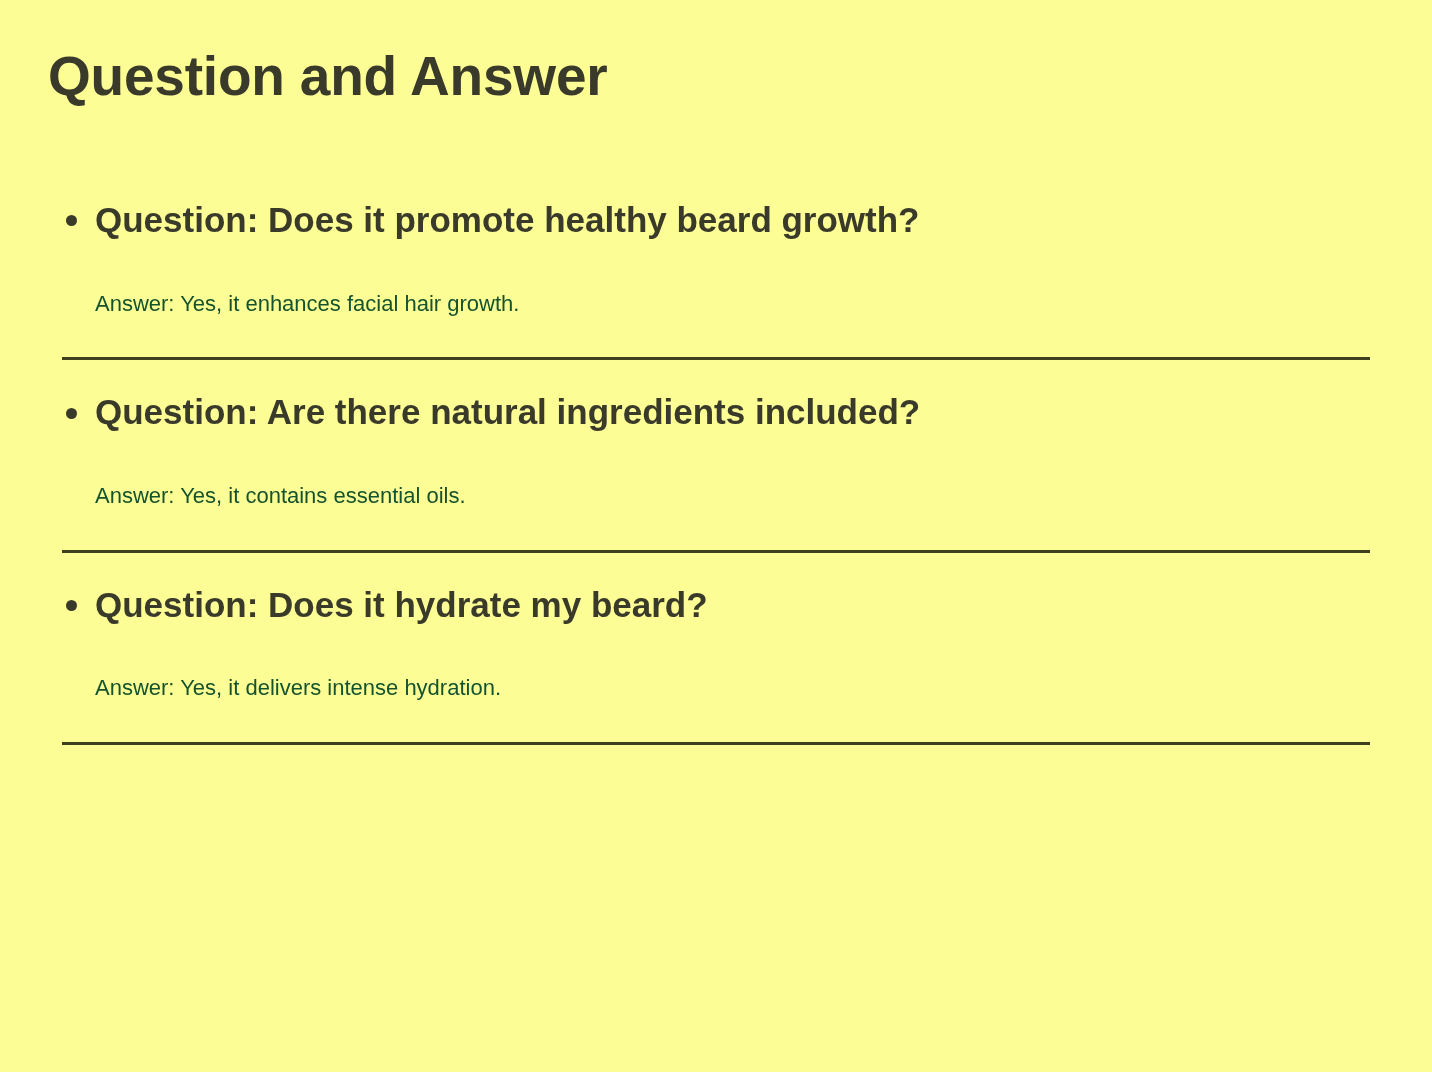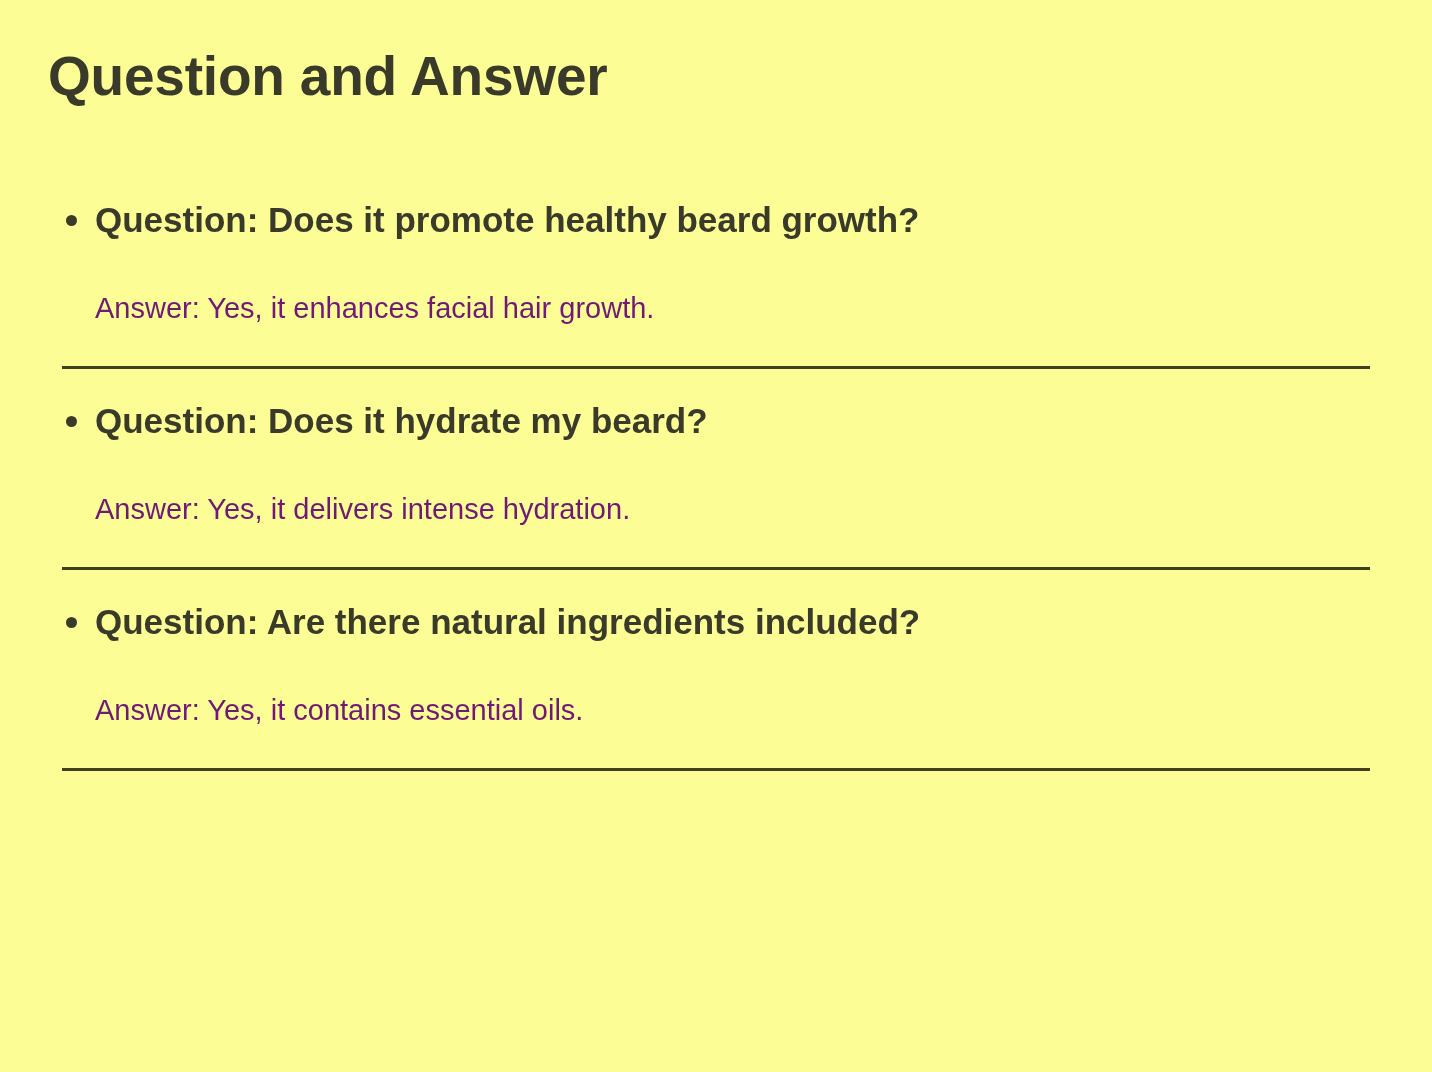--- a/index.html
+++ b/index.html
@@ -68,24 +68,24 @@
     top: 50%;
     width: 11px;
     height: 11px;
     margin-top: -5px;
     border-radius: 50%;
     background: #3a3a2a;
   }
   .qa-answer {
     padding-left: 33px;
     margin-top: 47px;
-    font-size: 29px;
+    font-size: 22px;
     font-weight: normal;
     line-height: 1.25;
-    color: #701a75;
+    color: #14532d;
     white-space: nowrap;
   }
   .qa-divider {
     width: 100%;
     height: 0;
     margin: 40px 0 0 0;
     border: 0;
     border-top: 3px solid #40401f;
   }
 </style>
@@ -106,33 +106,33 @@
         </div>
         <div class="qa-answer">Answer: Yes, it enhances facial hair growth.</div>
       </div>
       <hr class="qa-divider">
     </li>
 
     <li class="qa-item">
       <div class="qa-block">
         <div class="qa-question">
           <span class="qa-bullet"></span>
-          <span>Question: Does it hydrate my beard?</span>
+          <span>Question: Are there natural ingredients included?</span>
         </div>
-        <div class="qa-answer">Answer: Yes, it delivers intense hydration.</div>
+        <div class="qa-answer">Answer: Yes, it contains essential oils.</div>
       </div>
       <hr class="qa-divider">
     </li>
 
     <li class="qa-item">
       <div class="qa-block">
         <div class="qa-question">
           <span class="qa-bullet"></span>
-          <span>Question: Are there natural ingredients included?</span>
+          <span>Question: Does it hydrate my beard?</span>
         </div>
-        <div class="qa-answer">Answer: Yes, it contains essential oils.</div>
+        <div class="qa-answer">Answer: Yes, it delivers intense hydration.</div>
       </div>
       <hr class="qa-divider">
     </li>
 
 
   </ul>
 </div>
 
 </body></html>

